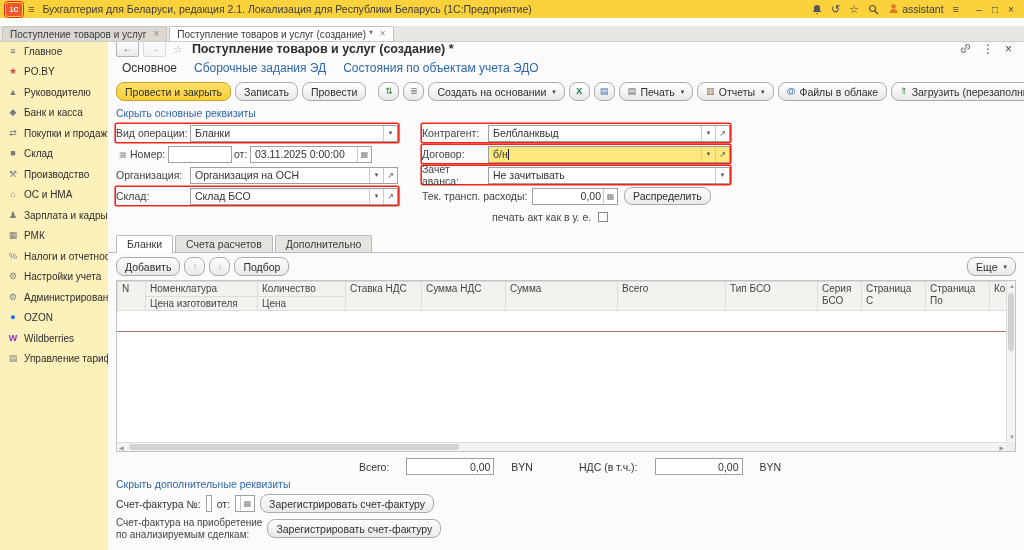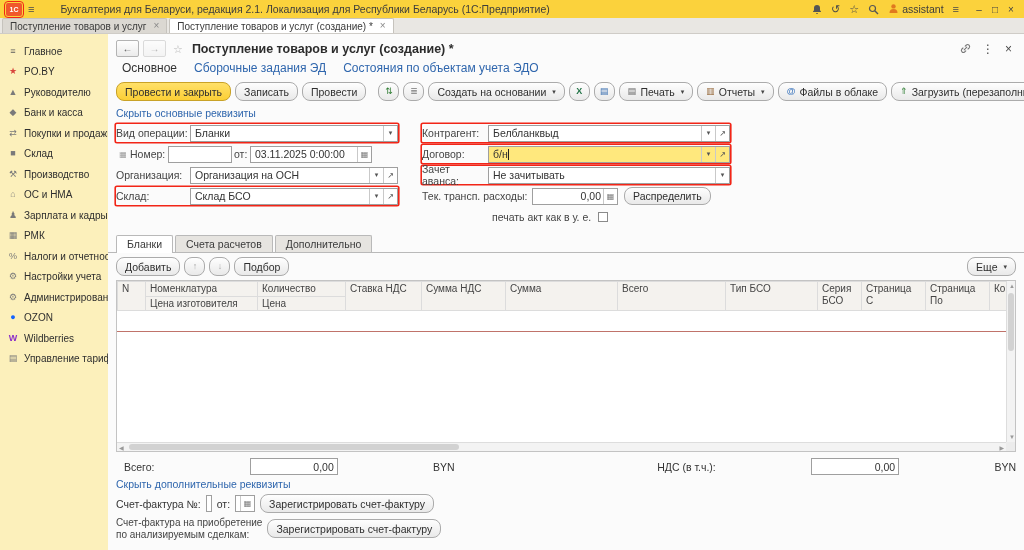--- a/index.html
+++ b/index.html
@@ -3,28 +3,28 @@
 <meta charset="utf-8">
 <style>
   * { margin:0; padding:0; box-sizing:border-box; }
   html,body { width:1024px; height:550px; overflow:hidden; }
   body { font-family:"Liberation Sans","DejaVu Sans",sans-serif; font-size:11px; color:#333; background:#fff; }
 
   
   .titlebar { position:absolute; top:0; left:0; right:0; height:18px; background:#fbd23c; display:flex; align-items:center; gap:6px; padding:0 6px; z-index:5; }
   .applogo { width:16px; height:13px; background:#f0582b; color:#fff; font-size:7px; font-weight:bold; display:flex; align-items:center; justify-content:center; border-radius:2px; outline:1.5px solid #f22517; outline-offset:1px; }
   .tbico { color:#4a4a4a; font-size:11px; line-height:1; cursor:pointer; display:inline-flex; align-items:center; }
-  .tb-title { font-size:10.5px; color:#3c3c3c; margin-left:20px; white-space:nowrap; }
+  .tb-title { font-size:10.5px; color:#3c3c3c; margin-left:2px; white-space:nowrap; }
   .tb-right { margin-left:auto; display:flex; align-items:center; gap:9px; }
   .userbtn { display:flex; align-items:center; gap:3px; font-size:10.5px; color:#3c3c3c; cursor:pointer; }
   .winctl { display:flex; gap:2px; margin-left:4px; }
   .winctl span { width:14px; text-align:center; font-size:10px; color:#444; cursor:pointer; }
 
   
-  .tabbar { position:absolute; top:18px; left:0; right:0; height:16px; background:#e9e7e3; display:flex; align-items:flex-end; padding-left:2px; gap:2px; border-bottom:1px solid #cfccc7; z-index:4; }
+  .tabbar { position:absolute; top:26px; left:0; right:0; height:16px; background:#e9e7e3; display:flex; align-items:flex-end; padding-left:2px; gap:2px; border-bottom:1px solid #cfccc7; z-index:4; }
   .wtab { height:15px; display:flex; align-items:center; gap:7px; padding:0 7px; font-size:10px; background:#dbd8d2; border:1px solid #c6c3bd; border-bottom:none; color:#3a3a3a; border-radius:2px 2px 0 0; cursor:pointer; white-space:nowrap; }
   .wtab.active { background:#fff; }
   .xico { color:#888; font-size:10px; line-height:1; }
 
   
   .sidebar { position:absolute; top:34px; left:0; width:108px; bottom:0; background:#fcf0bb; padding-top:7px; overflow:hidden; }
   .sb-item { display:flex; align-items:center; gap:5px; height:20.5px; padding:0 3px 0 7px; font-size:10px; color:#2e2e2e; cursor:pointer; white-space:nowrap; overflow:hidden; }
   .sb-ico { flex:0 0 12px; width:12px; text-align:center; font-size:9px; line-height:1; }
 
   
@@ -90,21 +90,21 @@
   .gtable th { border:1px solid #dcdcdc; background:#f4f2ee; font-weight:normal; font-size:10px; color:#444; text-align:left; padding:1px 4px; height:14px; overflow:hidden; vertical-align:top; line-height:1.15; }
   .rowline { position:absolute; left:0; right:9px; top:50px; height:1px; background:#c0736a; }
   .vscroll { position:absolute; top:0; right:0; bottom:9px; width:9px; background:#f3f3f3; border-left:1px solid #ddd; }
   .vthumb { position:absolute; top:12px; left:1px; width:6px; height:58px; background:#d2d2d2; border-radius:3px; }
   .hscroll { position:absolute; left:0; right:9px; bottom:0; height:9px; background:#f3f3f3; border-top:1px solid #ddd; }
   .hthumb { position:absolute; left:12px; top:1px; height:6px; width:330px; background:#d2d2d2; border-radius:3px; }
   .sarr { position:absolute; font-size:6px; color:#999; line-height:1; }
   .corner { position:absolute; right:0; bottom:0; width:9px; height:9px; background:#ececec; }
 
   
-  .totals { display:flex; justify-content:space-between; align-items:center; gap:17px; padding:6px 8px 2px 16px; font-size:10.5px; }
+  .totals { display:flex; justify-content:center; align-items:center; gap:17px; padding:6px 8px 2px 16px; font-size:10.5px; }
   .tfield { width:88px; height:17px; border:1px solid #9f9f9f; background:#fff; display:flex; align-items:center; justify-content:flex-end; padding:0 3px; font-size:10.5px; }
   .invrow { display:flex; align-items:center; gap:5px; padding:2px 8px; font-size:10.5px; }
   .f84 { flex:0 0 84px; } .f96 { flex:0 0 96px; }
   .field.inline { flex:0 0 auto; display:inline-flex; }
   .twolabel { font-size:10px; line-height:1.15; color:#444; }
 
   
   .g-burger::before{content:"≡";}
   .g-hist::before{content:"↺"; font-size:11px;}
   .g-star::before{content:"☆"; font-size:11px;}

